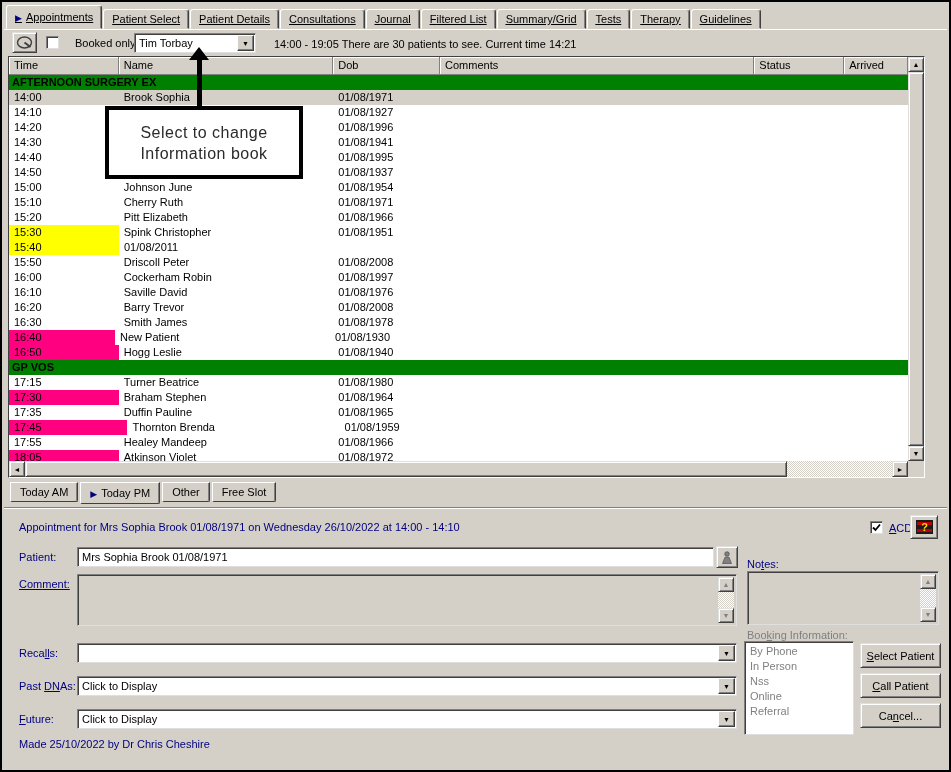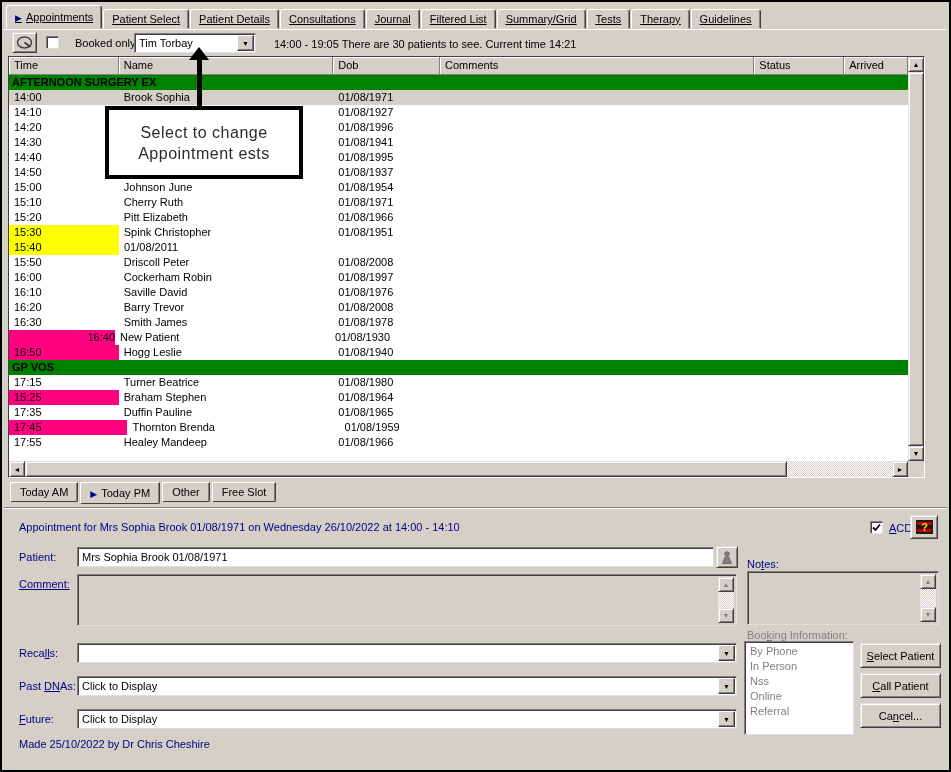--- a/index.html
+++ b/index.html
@@ -301,21 +301,21 @@
         </div>
         <div class="grow">
           <div class="c" style="width: 110px;">16:30</div>
           <div class="c" style="width: 215px;">Smith James</div>
           <div class="c" style="width: 107px;">01/08/1978</div>
           <div class="c" style="width: 315px;"></div>
           <div class="c" style="width: 90px;"></div>
           <div class="c" style="width: 64px;"></div>
         </div>
         <div class="grow">
-          <div class="c t-pink" style="width: 106px; text-align: right;">16:40</div>
+          <div class="c t-pink" style="width: 106px;">16:40</div>
           <div class="c" style="width: 215px;">New Patient</div>
           <div class="c" style="width: 107px;">01/08/1930</div>
           <div class="c" style="width: 315px;"></div>
           <div class="c" style="width: 90px;"></div>
           <div class="c" style="width: 64px;"></div>
         </div>
         <div class="grow">
           <div class="c t-pink" style="width: 110px;">16:50</div>
           <div class="c" style="width: 215px;">Hogg Leslie</div>
           <div class="c" style="width: 107px;">01/08/1940</div>
@@ -326,21 +326,21 @@
         <div class="grow section">GP VOS</div>
         <div class="grow">
           <div class="c" style="width: 110px;">17:15</div>
           <div class="c" style="width: 215px;">Turner Beatrice</div>
           <div class="c" style="width: 107px;">01/08/1980</div>
           <div class="c" style="width: 315px;"></div>
           <div class="c" style="width: 90px;"></div>
           <div class="c" style="width: 64px;"></div>
         </div>
         <div class="grow">
-          <div class="c t-pink" style="width: 110px;">15:25</div>
+          <div class="c t-pink" style="width: 110px;">17:30</div>
           <div class="c" style="width: 215px;">Braham Stephen</div>
           <div class="c" style="width: 107px;">01/08/1964</div>
           <div class="c" style="width: 315px;"></div>
           <div class="c" style="width: 90px;"></div>
           <div class="c" style="width: 64px;"></div>
         </div>
         <div class="grow">
           <div class="c" style="width: 110px;">17:35</div>
           <div class="c" style="width: 215px;">Duffin Pauline</div>
           <div class="c" style="width: 107px;">01/08/1965</div>
@@ -353,20 +353,28 @@
           <div class="c" style="width: 215px;">Thornton Brenda</div>
           <div class="c" style="width: 107px;">01/08/1959</div>
           <div class="c" style="width: 315px;"></div>
           <div class="c" style="width: 90px;"></div>
           <div class="c" style="width: 64px;"></div>
         </div>
         <div class="grow">
           <div class="c" style="width: 110px;">17:55</div>
           <div class="c" style="width: 215px;">Healey Mandeep</div>
           <div class="c" style="width: 107px;">01/08/1966</div>
+          <div class="c" style="width: 315px;"></div>
+          <div class="c" style="width: 90px;"></div>
+          <div class="c" style="width: 64px;"></div>
+        </div>
+        <div class="grow">
+          <div class="c t-pink" style="width: 110px;">18:05</div>
+          <div class="c" style="width: 215px;">Atkinson Violet</div>
+          <div class="c" style="width: 107px;">01/08/1972</div>
           <div class="c" style="width: 315px;"></div>
           <div class="c" style="width: 90px;"></div>
           <div class="c" style="width: 64px;"></div>
         </div>
       </div>
     <div id="vscroll">
       <div class="sbtn raised">▲</div>
       <div class="vthumb raised"></div>
       <div class="sbtn raised">▼</div>
     </div>
@@ -376,21 +384,21 @@
       <div class="htrack checker"></div>
       <div class="sbtn h raised">►</div>
     </div>
     <div id="hcorner"></div>
   </div>
 
   <div id="callout-head"></div>
   <div id="callout-shaft"></div>
   <div id="callout">
     <span>Select to change</span>
-    <span>Appointment ests</span>
+    <span>Information book</span>
   </div>
 
   <div id="viewtabs">
       <div class="vtab"><span>Today AM</span></div>
       <div class="vtab active"><span class="tabarrow">▶</span><span>Today PM</span></div>
       <div class="vtab"><span>Other</span></div>
       <div class="vtab"><span>Free Slot</span></div>
     </div>
 
   <div id="divider"></div>

